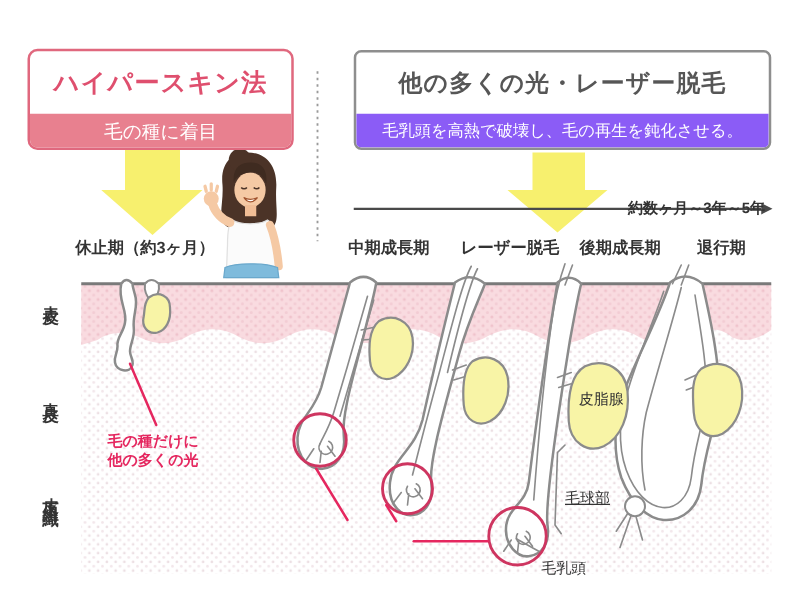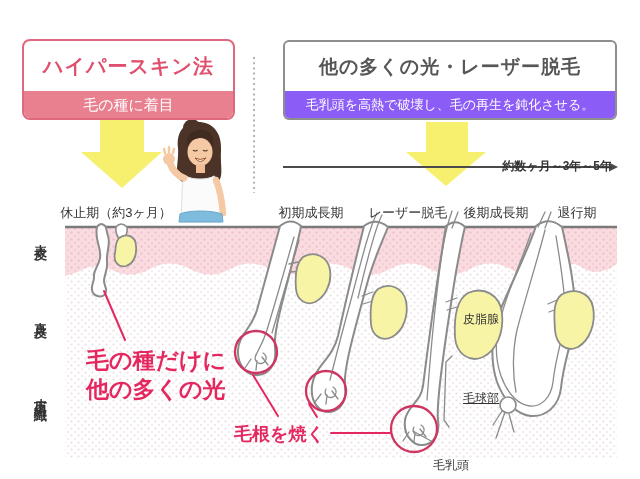--- a/index.html
+++ b/index.html
@@ -16,36 +16,36 @@
   #box-pink{left:22px;top:39px;width:213px;height:81px;border:2px solid #e0687e;}
   #box-pink .ttl{height:50px;font-size:20px;color:#df4f6e;letter-spacing:1px;}
   #box-pink .band{height:28px;background:#e8808f;font-size:15px;}
   #box-gray{left:283px;top:40px;width:334px;height:80px;border:2px solid #8e8e8e;border-radius:6px;}
   #box-gray .ttl{height:49px;font-size:19px;color:#565656;letter-spacing:1px;}
   #box-gray .band{height:27px;background:#8b5cf6;font-size:13px;}
 
   .duration{position:absolute;left:484px;top:136px;width:128px;text-align:right;
     font-size:12px;font-weight:bold;color:#333;white-space:nowrap;margin-top:22px;}
 
-  .stage-label{position:absolute;top:204px;transform:translateX(-50%);
-    font-size:13px;font-weight:normal;color:#333;white-space:nowrap;}
+  .stage-label{position:absolute;top:189px;transform:translateX(-50%);
+    font-size:13px;font-weight:bold;color:#333;white-space:nowrap;}
   #st0{left:116px}#st1{left:311px}#st2{left:408px}#st3{left:496px}#st4{left:577px}
 
   .layer-label{position:absolute;left:31px;writing-mode:vertical-rl;text-orientation:upright;
     font-size:13px;font-weight:bold;color:#333;letter-spacing:3px;}
   #ly0{top:234px}#ly1{top:312px}#ly2{top:388px}
 
   .pink-note{position:absolute;color:#e5275f;font-weight:bold;white-space:nowrap;}
-  #seed-note{left:86px;top:346px;font-size:23px;line-height:1.28;}
+  #seed-note{left:86px;top:346px;font-size:12px;line-height:1.28;}
   #burn-note{left:234px;top:422px;font-size:18px;}
 
   .tiny-label{position:absolute;font-size:12px;color:#333;white-space:nowrap;}
   #gl-label{left:463px;top:311px;}
-  #bulb-label{left:463px;top:390px;text-decoration:underline;}
-  #papilla-label{left:433px;top:457px;}
+  #bulb-label{left:452px;top:390px;text-decoration:underline;}
+  #papilla-label{left:433px;top:446px;}
 </style>
 </head>
 <body>
 
 <div id="stage">
 
   <svg class="art" viewBox="0 0 640 479" aria-hidden="true">
     <defs>
       <pattern id="dotsLight" width="7" height="7" patternUnits="userSpaceOnUse">
         <circle cx="1.5" cy="1.5" r="1.1" fill="#ecdfe3"></circle>
@@ -155,32 +155,31 @@
     <div class="band">毛の種に着目</div>
   </div>
   <div class="hdr-box" id="box-gray">
     <div class="ttl">他の多くの光・レーザー脱毛</div>
     <div class="band">毛乳頭を高熱で破壊し、毛の再生を鈍化させる。</div>
   </div>
 
   <div class="duration">約数ヶ月～3年～5年</div>
 
   <div class="stage-label" id="st0">休止期（約3ヶ月）</div>
-  <div class="stage-label" id="st1">初期成長期</div>
+  <div class="stage-label" id="st1">中期成長期</div>
   <div class="stage-label" id="st2">レーザー脱毛</div>
   <div class="stage-label" id="st3">後期成長期</div>
   <div class="stage-label" id="st4">退行期</div>
 
   <div class="layer-label" id="ly0">表皮</div>
   <div class="layer-label" id="ly1">真皮</div>
   <div class="layer-label" id="ly2">皮下組織</div>
 
   <div class="pink-note" id="seed-note">
     <div>毛の種だけに</div>
     <div>他の多くの光</div>
   </div>
-  <div class="pink-note" id="burn-note">毛根を焼く</div>
 
   <div class="tiny-label" id="gl-label">皮脂腺</div>
   <div class="tiny-label" id="bulb-label">毛球部</div>
   <div class="tiny-label" id="papilla-label">毛乳頭</div>
 
 </div>
 
 </body></html>

